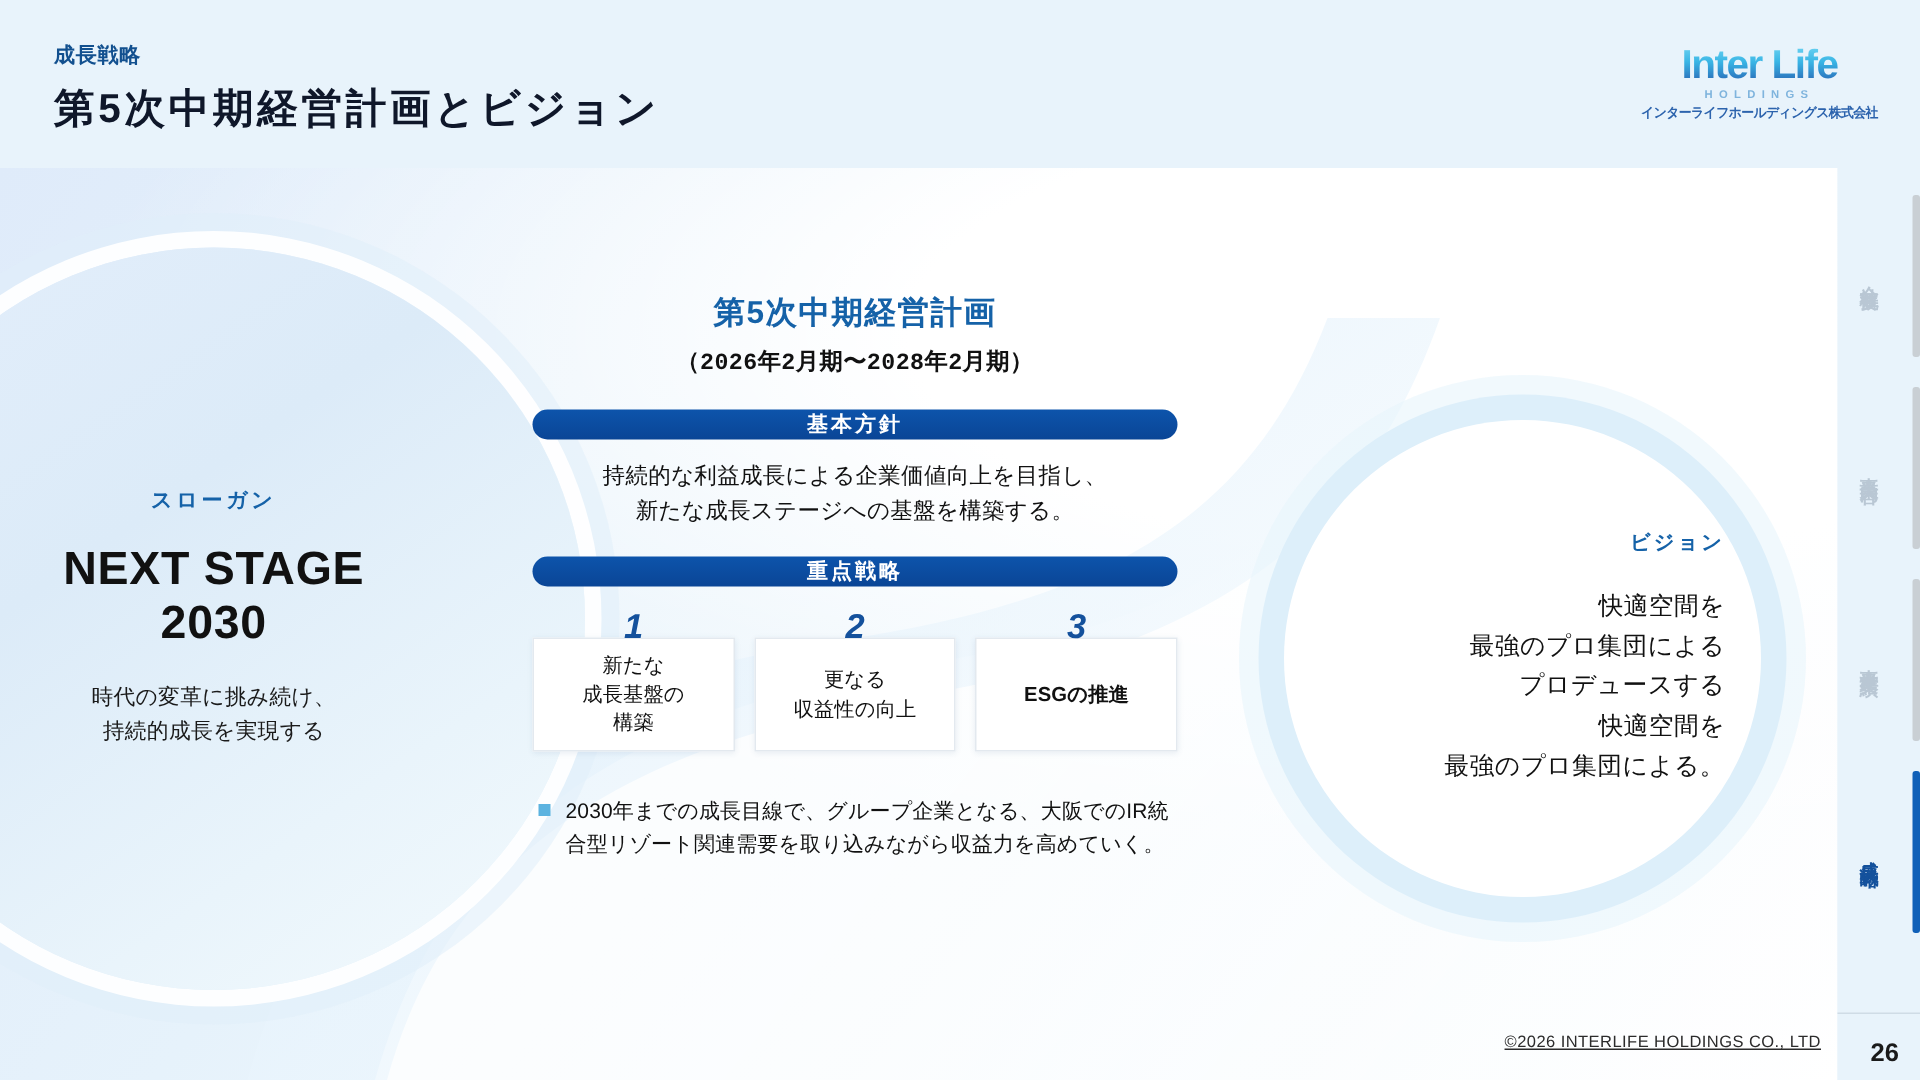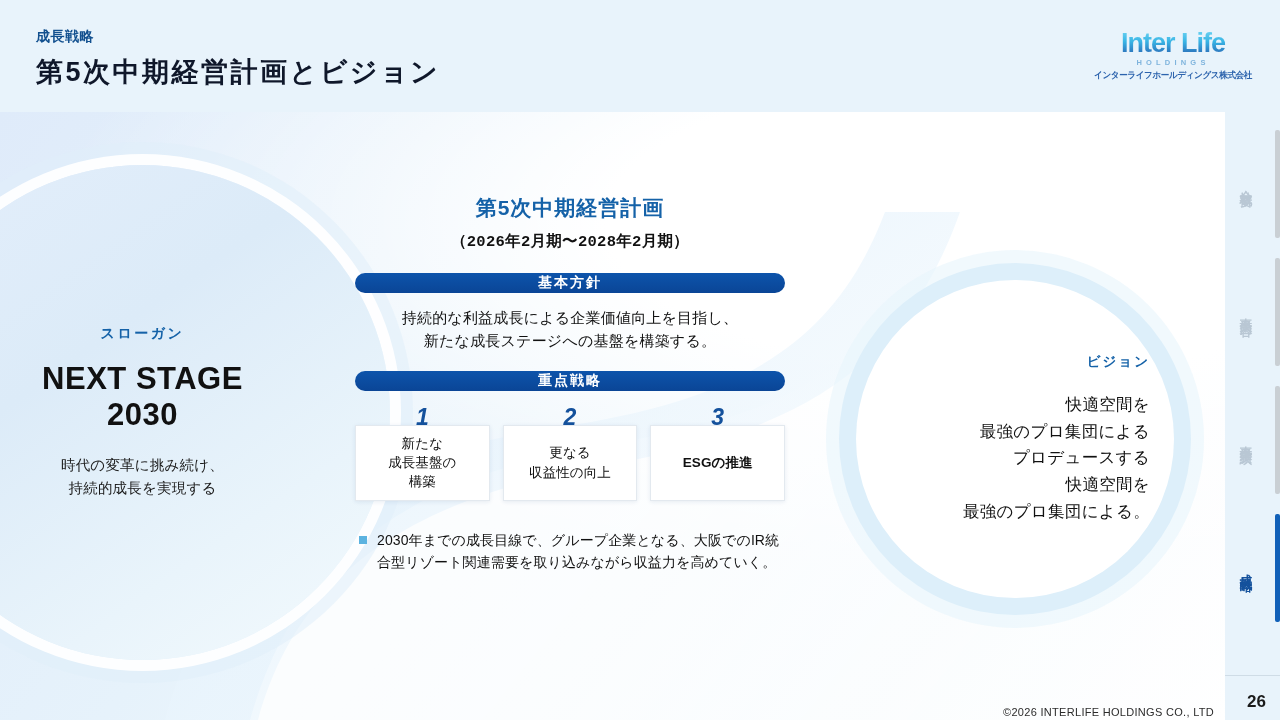--- a/index.html
+++ b/index.html
@@ -178,22 +178,22 @@
     background:#c9cfd4; border-radius:2px;
   }
   .nav-item.active .nav-bar { background:#1060b8; }
 
   
   .footer-rule {
     position:absolute; right:0; bottom:44px; width:55px; height:1px;
     background:#cfdce6;
   }
   .copyright {
-    position:absolute; right:66px; bottom:2px;
-    font-size:11px; color:#2b2b2b; letter-spacing:.3px; z-index:25;
+    position:absolute; right:66px; bottom:19px;
+    font-size:11px; color:#2b2b2b; letter-spacing:.3px; z-index:25;text-decoration:underline;
   }
   .page-num {
     position:absolute; right:14px; bottom:8px;
     font-size:17px; font-weight:700; color:#1a1a1a; z-index:25;
   }
 </style>
 </head>
 <body>
 
 <div id="slide">

